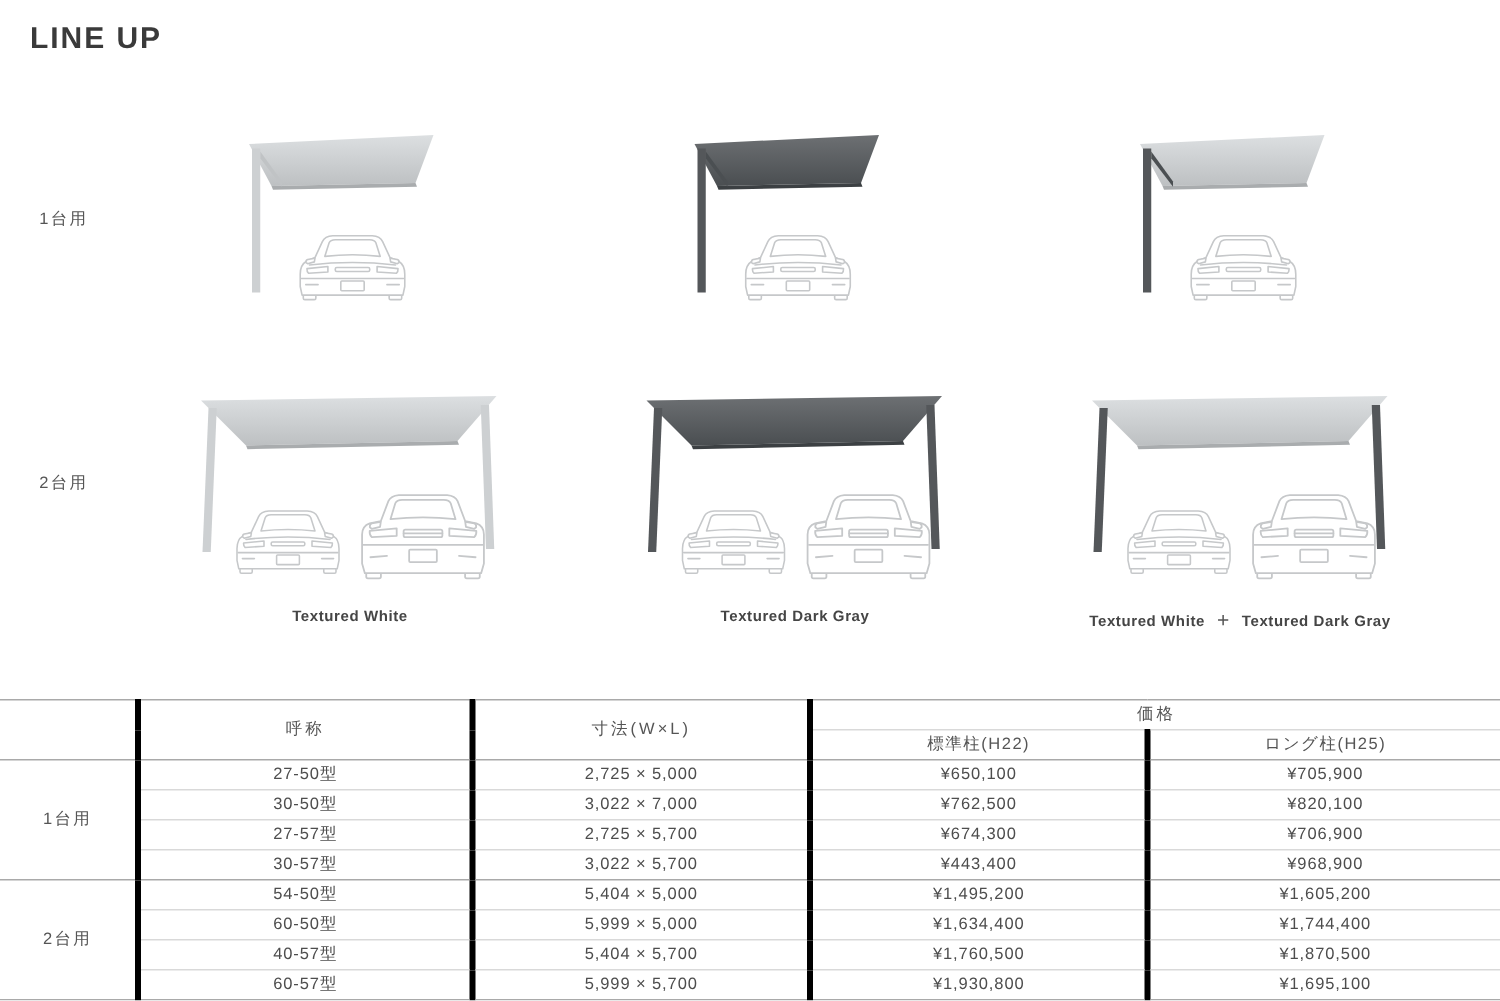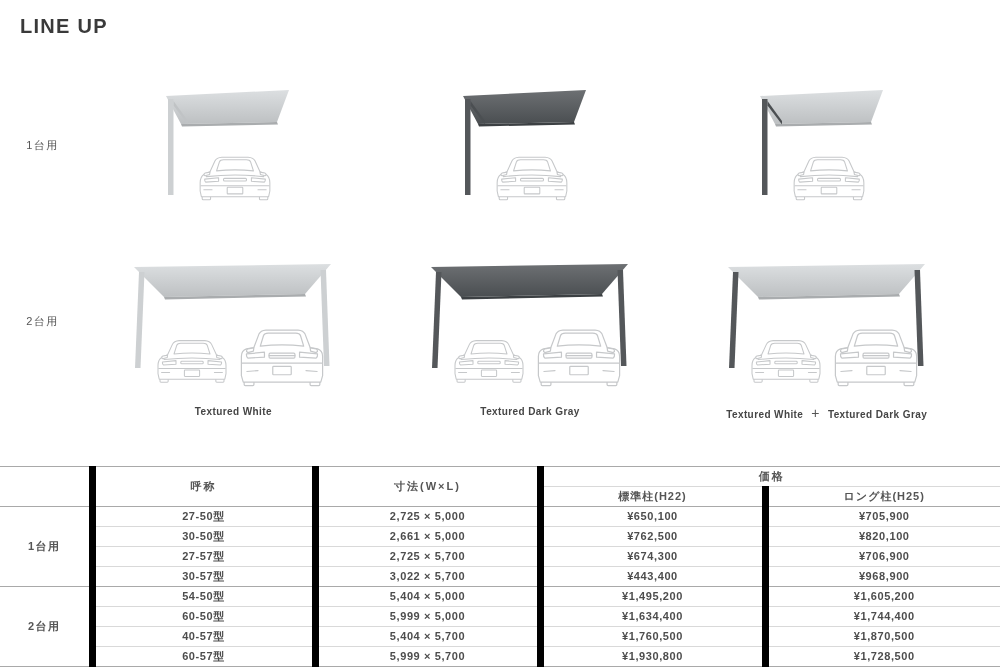--- a/index.html
+++ b/index.html
@@ -37,26 +37,26 @@
   .v-mixed .post{fill:#54575a;} 
   .v-white .beam{fill:#c0c3c5;} 
   .v-dark  .beam{fill:#4b4f52;} 
   .v-mixed .beam{fill:#4b4f52;} 
   
   table.spec{
     width:100%;border-collapse:collapse;table-layout:fixed;margin-top:44px;
     border-top:1px solid #a9a9a9;border-bottom:1px solid #a9a9a9;
   }
   table.spec th,table.spec td{
-    font-size:11px;font-weight:bold;color:#4d4d4d;text-align:center;
+    font-size:11px;font-weight:normal;color:#4d4d4d;text-align:center;
     padding:3px 2px;line-height:13px;letter-spacing:.6px;vertical-align:middle;
   }
   table.spec thead th{letter-spacing:2px;color:#555;}
   table.spec thead th.h-latin{letter-spacing:1px;}
-  .vr{border-right:7px solid #000000;}
+  .vr{border-right:4px solid #000000;}
   th.price-span{border-bottom:1px solid #d9d9d9;}
   tbody tr:not(:first-child) td{border-top:1px solid #d9d9d9;}
   tbody tr:first-child td,tbody tr:first-child th{border-top:1px solid #a9a9a9;}
   tbody th.group-label{letter-spacing:1.5px;color:#555;}
 </style>
 </head>
 <body>
 
 <svg width="0" height="0" style="position:absolute" aria-hidden="true">
   <defs>
@@ -234,21 +234,21 @@
   <tbody>
     <tr>
       <th class="vr group-label" rowspan="4">1台用</th>
       <td class="vr">27-50型</td>
       <td class="vr">2,725 × 5,000</td>
       <td class="vr">¥650,100</td>
       <td>¥705,900</td>
     </tr>
     <tr>
       <td class="vr">30-50型</td>
-      <td class="vr">2,661 × 5,000</td>
+      <td class="vr">3,022 × 7,000</td>
       <td class="vr">¥762,500</td>
       <td>¥820,100</td>
     </tr>
     <tr>
       <td class="vr">27-57型</td>
       <td class="vr">2,725 × 5,700</td>
       <td class="vr">¥674,300</td>
       <td>¥706,900</td>
     </tr>
     <tr>
@@ -275,16 +275,16 @@
     <tr>
       <td class="vr">40-57型</td>
       <td class="vr">5,404 × 5,700</td>
       <td class="vr">¥1,760,500</td>
       <td>¥1,870,500</td>
     </tr>
     <tr>
       <td class="vr">60-57型</td>
       <td class="vr">5,999 × 5,700</td>
       <td class="vr">¥1,930,800</td>
-      <td>¥1,728,500</td>
+      <td>¥1,695,100</td>
     </tr>
   </tbody>
 </table>
 
 </body></html>

